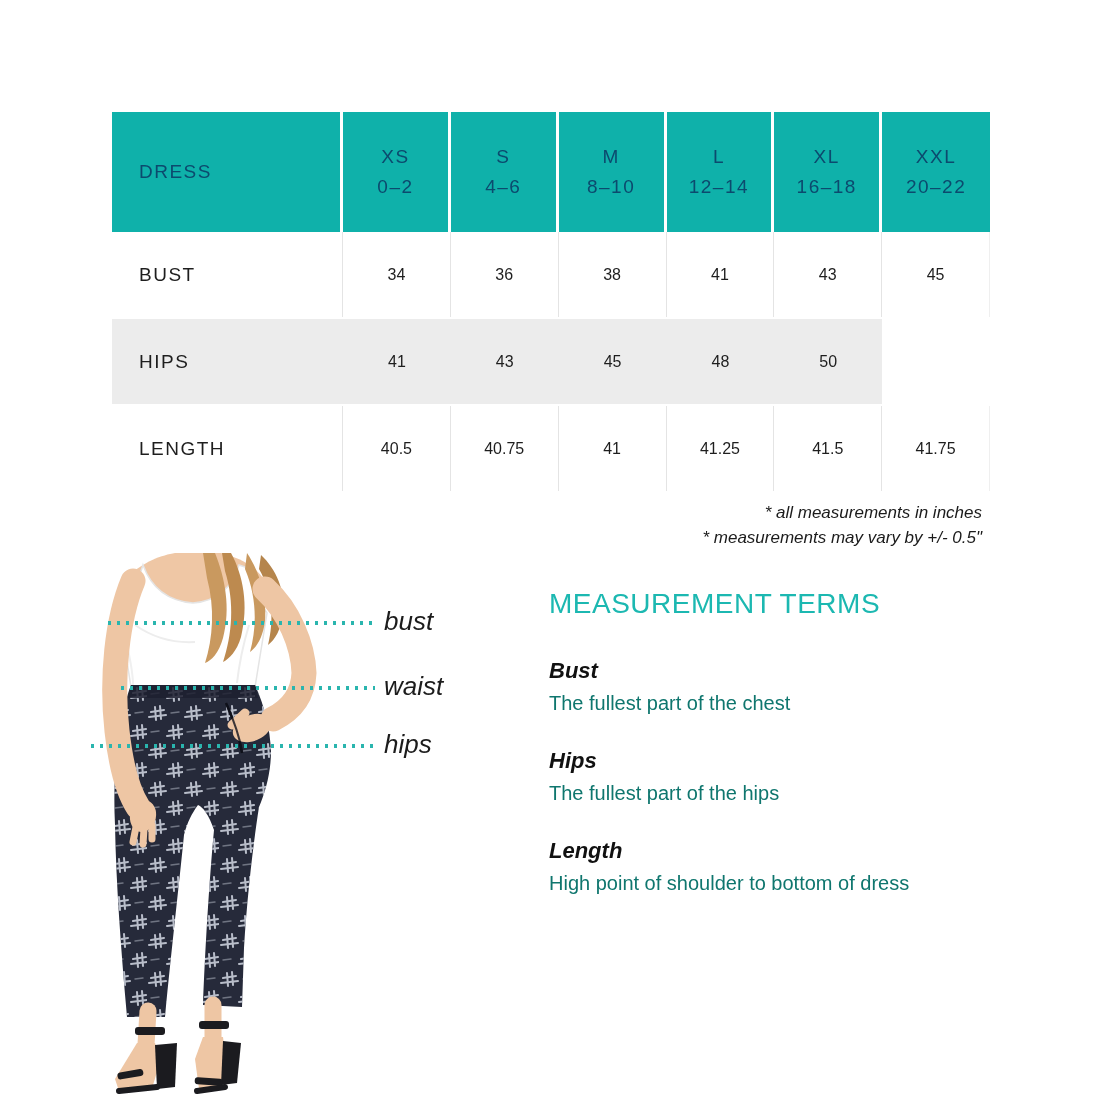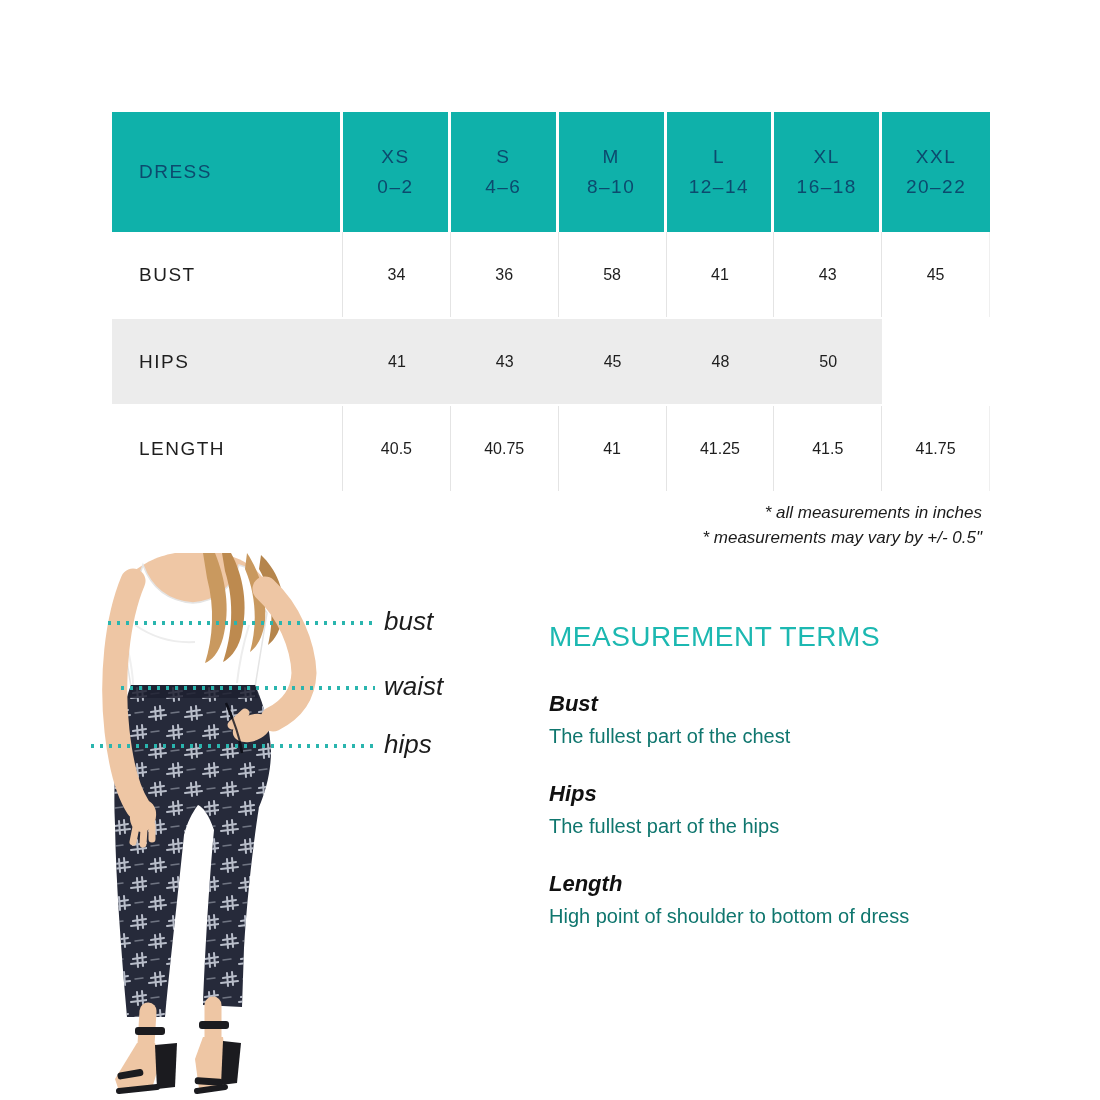--- a/index.html
+++ b/index.html
@@ -19,21 +19,21 @@
   .t-row.white .cell{border-right:1px solid #e4e4e4;}
   .t-row.white .cell:last-child{border-right:1px solid #efefef;}
   .t-row.gray{margin:2px 0;}
   .t-row.gray .cell{background:#ececec;border-right:none;}
 
   
   .footnotes{position:absolute;left:112px;top:500px;width:870px;text-align:right;
     font-style:italic;font-size:17px;line-height:25px;color:#1b1b1b;}
 
   
-  .terms{position:absolute;left:549px;top:621px;width:480px;}
+  .terms{position:absolute;left:549px;top:588px;width:480px;}
   .terms h2{margin:0 0 38px 0;font-size:28px;font-weight:400;letter-spacing:.5px;color:#1cb8b1;}
   .term-item{margin-bottom:33px;}
   .term-name{font-size:22px;font-weight:bold;font-style:italic;color:#111;line-height:26px;}
   .term-def{font-size:20px;color:#0f766e;margin-top:7px;line-height:24px;}
 
   
   .figure-wrap{position:absolute;left:0;top:0;width:1100px;height:1100px;pointer-events:none;}
   .model-svg{position:absolute;left:75px;top:553px;width:310px;height:547px;}
   .mline{position:absolute;height:4px;z-index:5;
     background-image:radial-gradient(circle 2px,#2ab5ae 97%,rgba(0,0,0,0));
@@ -79,21 +79,21 @@
       <div class="cell">
         <span>XXL</span>
         <span>20–22</span>
       </div>
     </div>
 
     <div class="t-row white">
       <div class="cell label">BUST</div>
       <div class="cell">34</div>
       <div class="cell">36</div>
-      <div class="cell">58</div>
+      <div class="cell">38</div>
       <div class="cell">41</div>
       <div class="cell">43</div>
       <div class="cell">45</div>
     </div>
 
     <div class="t-row gray">
       <div class="cell label">HIPS</div>
       <div class="cell">41</div>
       <div class="cell">43</div>
       <div class="cell">45</div>

